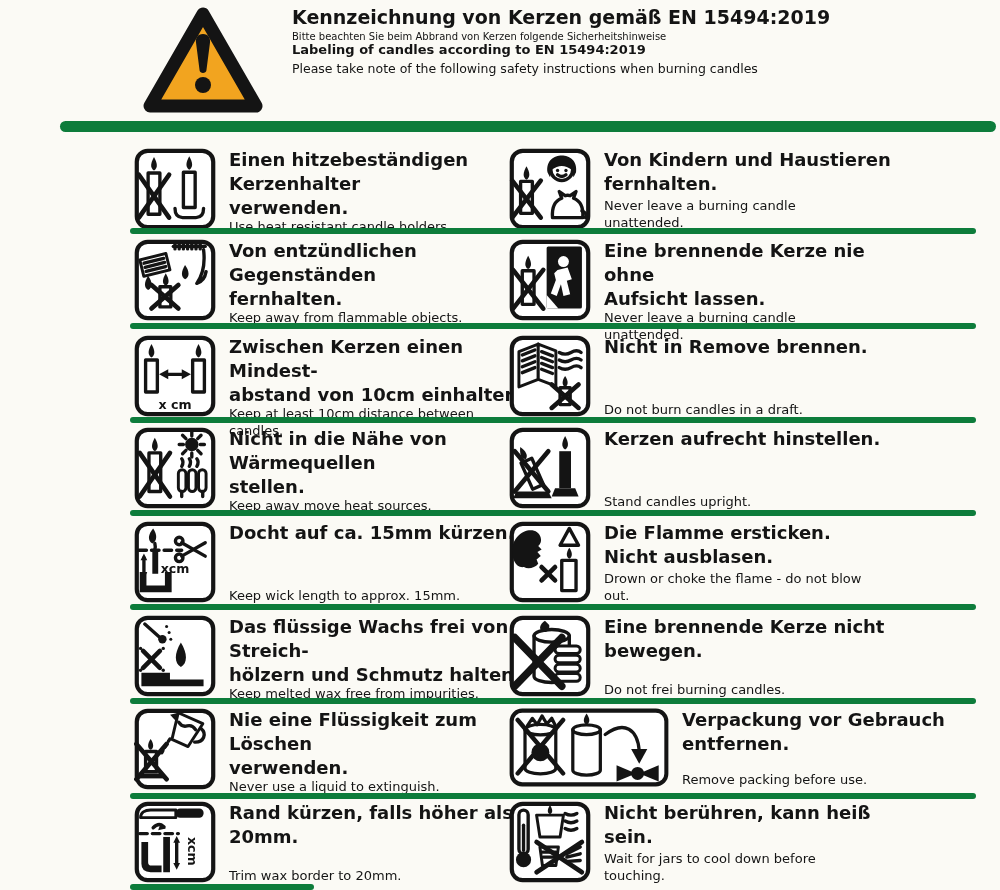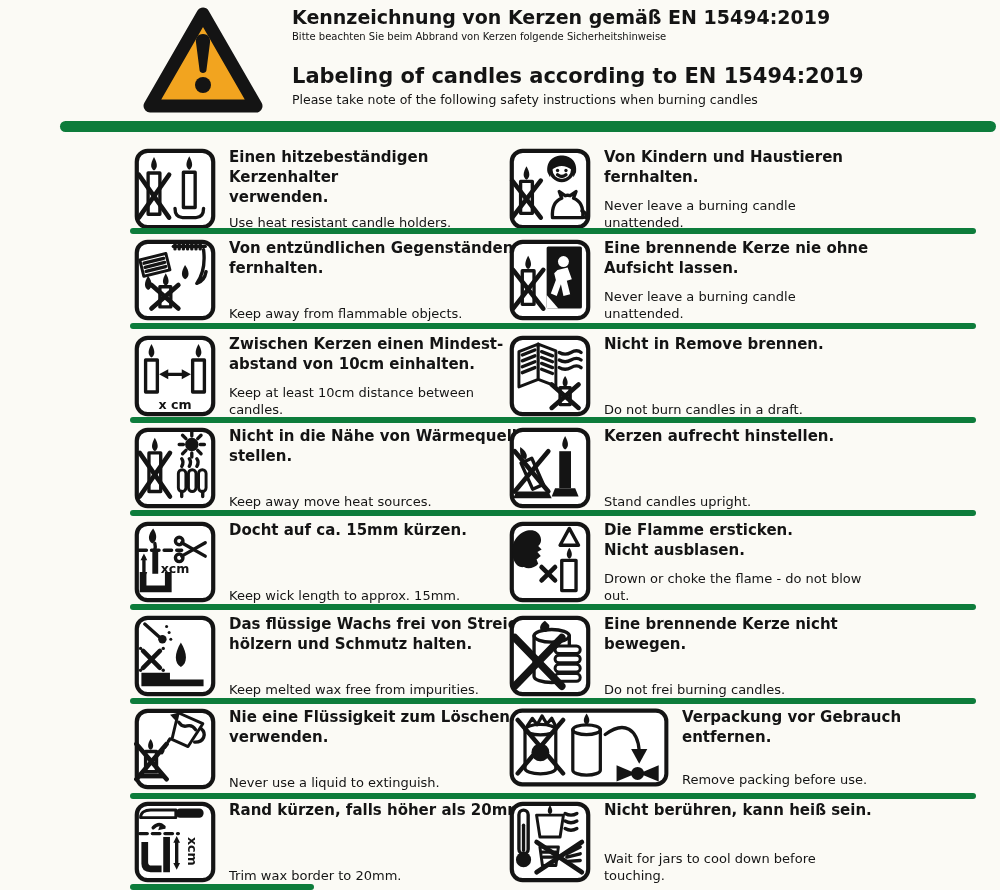--- a/index.html
+++ b/index.html
@@ -3,29 +3,29 @@
 <meta charset="utf-8">
 <style>
   html,body{margin:0;padding:0}
   body{width:1000px;height:890px;position:relative;overflow:hidden;
        background:#fbfaf5;color:#141414;
        font-family:"DejaVu Sans","Liberation Sans",sans-serif}
   .tri{position:absolute;left:142px;top:4px}
   .hdr{position:absolute;left:292px;top:6px;width:606px;text-align:left}
   .t1{font-size:19px;font-weight:700}
   .s1{font-size:10px;margin-top:3px}
-  .t2{font-size:21px;font-weight:700;margin-top:22px}
+  .t2{font-size:13px;font-weight:700;}
   .s2{font-size:12.5px;margin-top:4px}
   .bar{position:absolute;left:60px;top:121px;width:936px;height:11px;background:#0d7c3b;border-radius:6px}
   .dv{position:absolute;left:130px;width:846px;height:6px;background:#0d7c3b;border-radius:3px}
   .dv.partial{width:184px;height:6px}
   .item{position:absolute;display:flex;gap:12px;align-items:flex-start}
   .txt{display:flex;flex-direction:column;justify-content:space-between;min-height:84px;width:312px;padding-top:1px}
   .txt.short{min-height:81px}
-  .de{font-weight:700;font-size:15px;line-height:1.32;white-space:pre-line}
+  .de{font-weight:700;font-size:18px;line-height:1.32;white-space:pre-line}
   .en{font-size:13px;line-height:1.3;white-space:pre-line}
   .pict .fr{fill:#fff;stroke:#141414;stroke-width:5}
   .s{fill:none;stroke:#141414;stroke-width:4;stroke-linecap:round;stroke-linejoin:round}
   .sw{fill:#fff;stroke:#141414;stroke-width:3.5;stroke-linejoin:round}
   .f{fill:#141414;stroke:none}
   .x{stroke:#141414;stroke-width:5.5;stroke-linecap:round}
   .pt{font:700 15px "DejaVu Sans",sans-serif;fill:#141414}
 </style>
 </head>
 <body>

